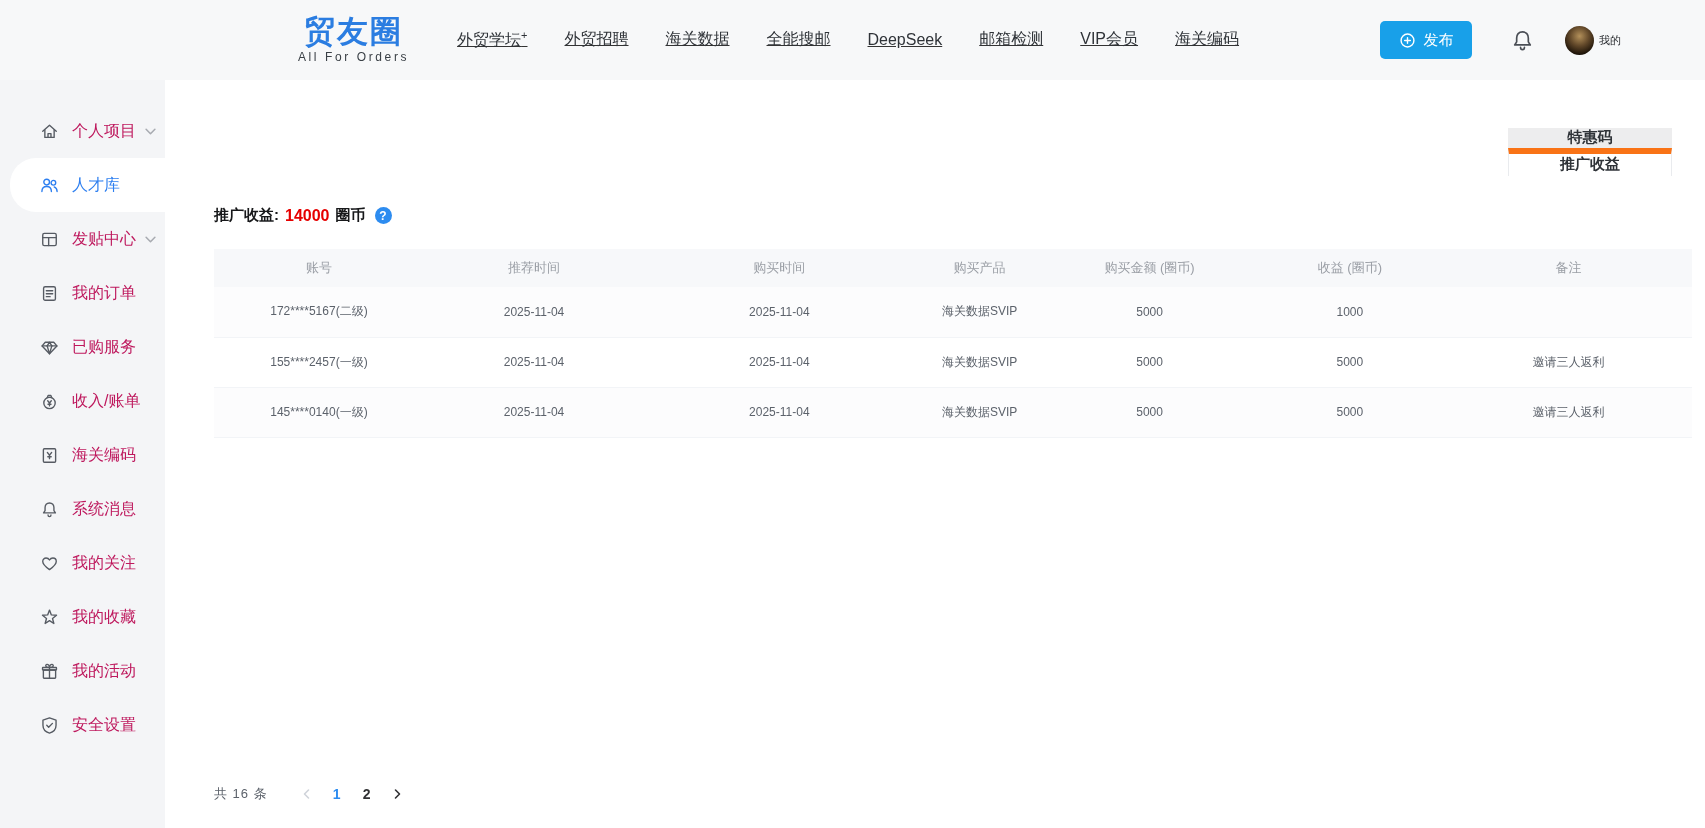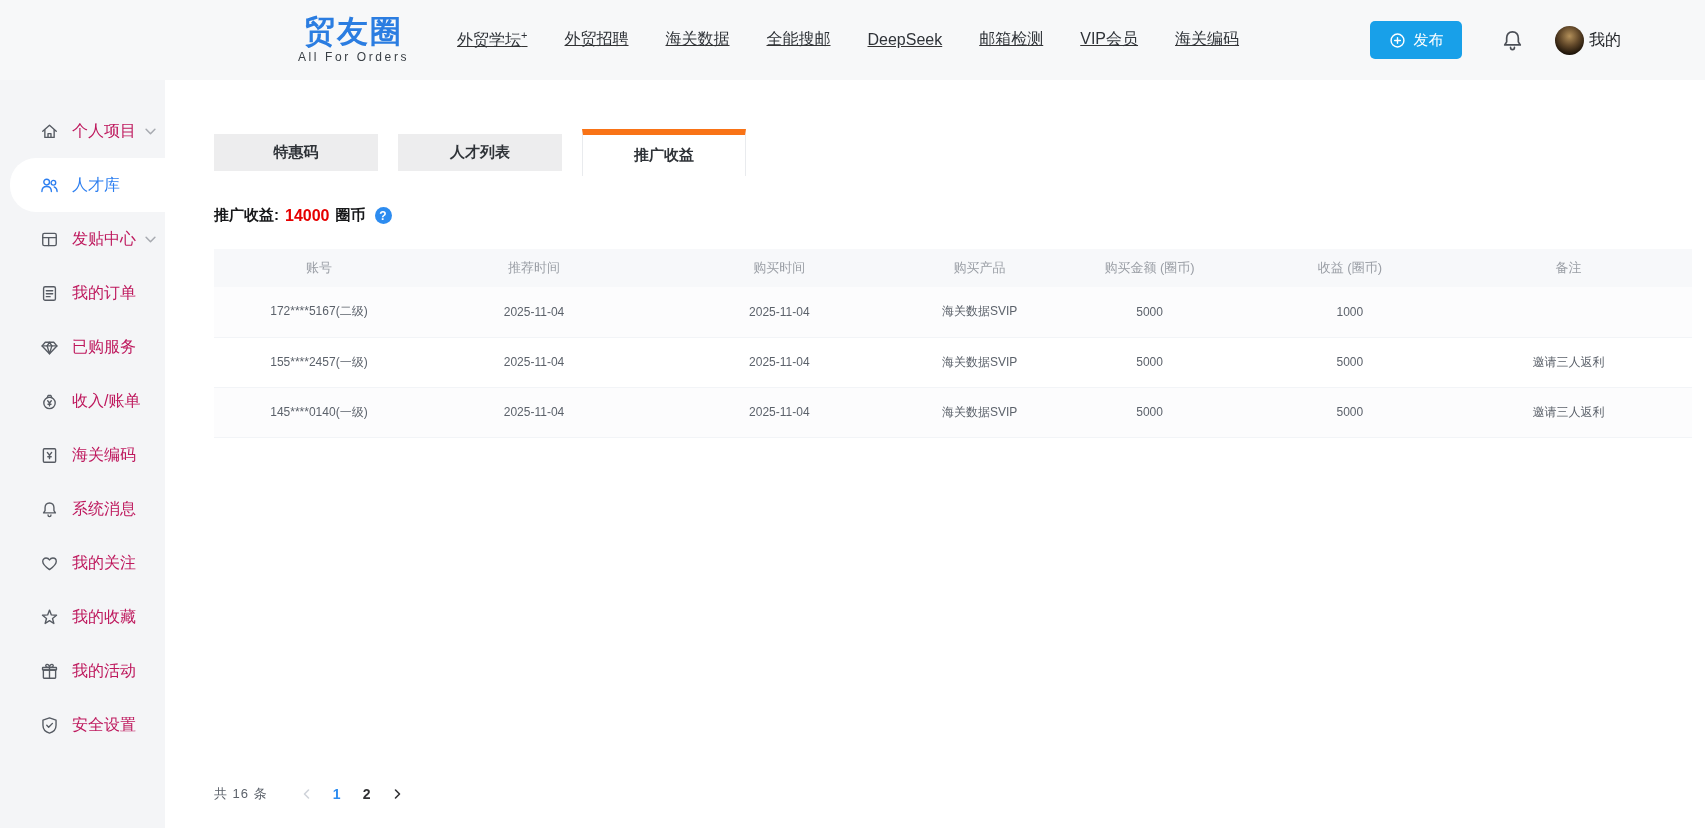--- a/index.html
+++ b/index.html
@@ -17,37 +17,37 @@
   .nav { display:flex; align-items:center; margin-left:48px; gap:37px;text-decoration:underline; }
   .nav-item { font-size:16px; color:#2f3338; cursor:pointer; white-space:nowrap; }
   .nav-item sup { font-size:11px; }
   .right-cluster { margin-left:auto; margin-right:84px; display:flex; align-items:center; }
   .publish-btn { width:92px; height:38px; background:#18a0e9; border:none; border-radius:5px;
                  color:#fff; font-size:15px; display:flex; align-items:center; justify-content:center;
                  gap:8px; cursor:pointer; }
   .bell-btn { margin-left:38px; cursor:pointer; display:flex; }
   .avatar { margin-left:30px; width:29px; height:29px; border-radius:50%; cursor:pointer; flex:none;
             background:radial-gradient(circle at 50% 35%, #b3905a 0%, #63492a 40%, #191007 78%); }
-  .user-label { margin-left:5px; font-size:16px; color:#1f2226; cursor:pointer; }
+  .user-label { margin-left:5px; font-size:11px; color:#1f2226; cursor:pointer; }
   
   .sidebar { position:absolute; top:80px; left:0; bottom:0; width:165px; background:#f4f5f7; padding-top:24px; }
   .sidebar-item { height:54px; display:flex; align-items:center; padding-left:40px;
                   cursor:pointer; font-size:16px; color:#be185d; }
   .sidebar-item .s-ic { width:19px; height:19px; margin-right:13px; flex:none; }
   .sidebar-item.active { background:#fff; border-radius:26px 0 0 26px; margin-left:10px;
                          padding-left:30px; color:#2d7ff0; }
   .chev { margin-left:9px; }
   svg.icon { fill:none; stroke:#565b63; stroke-width:1.3; stroke-linecap:round; stroke-linejoin:round; }
   .sidebar-item.active svg.icon { stroke:#2d7ff0; }
   svg.wicon { fill:none; stroke:#fff; stroke-width:1.5; stroke-linecap:round; stroke-linejoin:round; }
   svg.bellicon { fill:none; stroke:#4a4e55; stroke-width:1.2; stroke-linecap:round; stroke-linejoin:round; }
   
   .main { position:absolute; top:80px; left:165px; right:0; bottom:0; background:#fff;
           padding:48px 13px 0 49px; }
-  .tabs { display:flex; align-items:center; height:48px; }
+  .tabs { display:flex; align-items:flex-end; height:48px;flex-direction:column; }
   .tab { width:164px; margin-right:20px; height:37px; background:#ededee;
          display:flex; align-items:center; justify-content:center;
          font-size:15px; font-weight:600; color:#2f3338; cursor:pointer; }
   .tab.active { height:47px; background:#fff; border:1px solid #e9ebee;
                 border-top:6px solid #f97316; border-bottom:none; }
   .earnings { margin-top:30px; display:flex; align-items:center; font-size:15px;
               font-weight:700; color:#17181a; }
   .earnings .val { color:#e60000; margin:0 6px; font-size:16px; }
   .earnings .unit { margin-right:9px; }
   .help { width:17px; height:17px; border-radius:50%; background:#2d8cf0; color:#fff;
@@ -213,23 +213,20 @@
       </svg>
     <span>安全设置</span>
   </div>
 </div>
 
 <div class="main">
   <div class="tabs">
     <div class="tab">
         <span>特惠码</span>
       </div>
-    <div class="tab">
-        <span>人才列表</span>
-      </div>
     <div class="tab active">
         <span>推广收益</span>
       </div>
   </div>
 
   <div class="earnings">
     <span>推广收益:</span>
     <span class="val">14000</span>
     <span class="unit">圈币</span>
     <span class="help">?</span>

